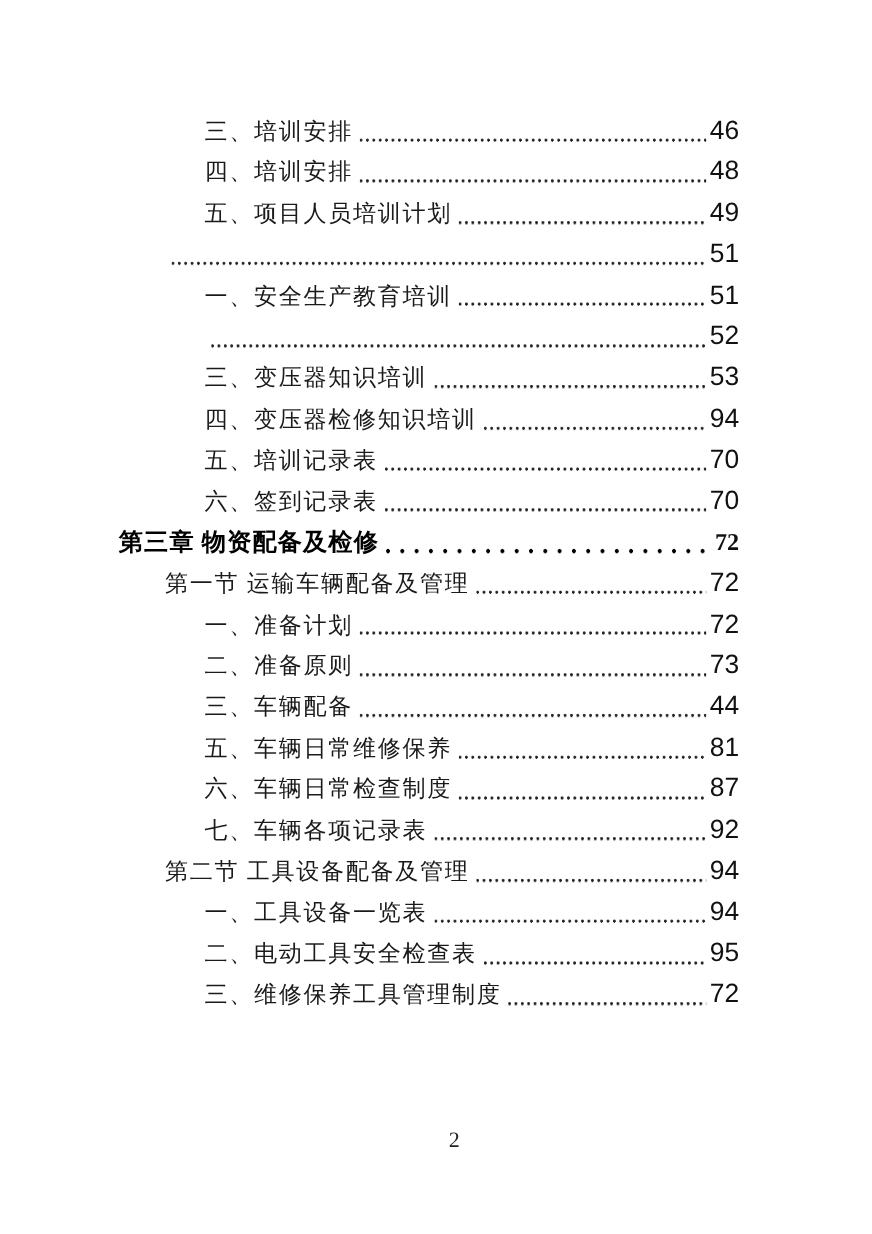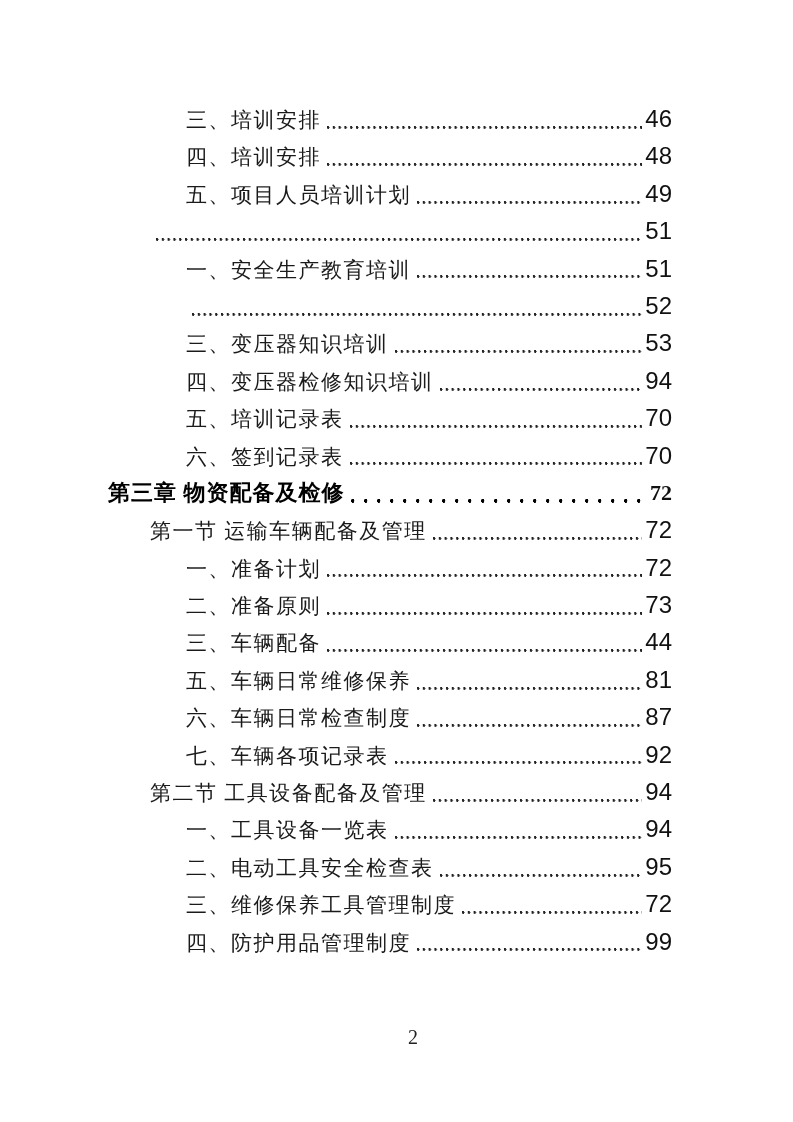--- a/index.html
+++ b/index.html
@@ -185,22 +185,17 @@
       <div class="toc-row level-3">
     <span class="toc-title">二、电动工具安全检查表</span>
     <span class="toc-leader"></span>
     <span class="toc-page">95</span>
   </div>
       <div class="toc-row level-3">
     <span class="toc-title">三、维修保养工具管理制度</span>
     <span class="toc-leader"></span>
     <span class="toc-page">72</span>
   </div>
-      <div class="toc-row level-3">
-    <span class="toc-title">四、防护用品管理制度</span>
-    <span class="toc-leader"></span>
-    <span class="toc-page">99</span>
-  </div>
     </div>
 
   <div class="footer-page-num">2</div>
 
 </div>
 
 </body></html>

